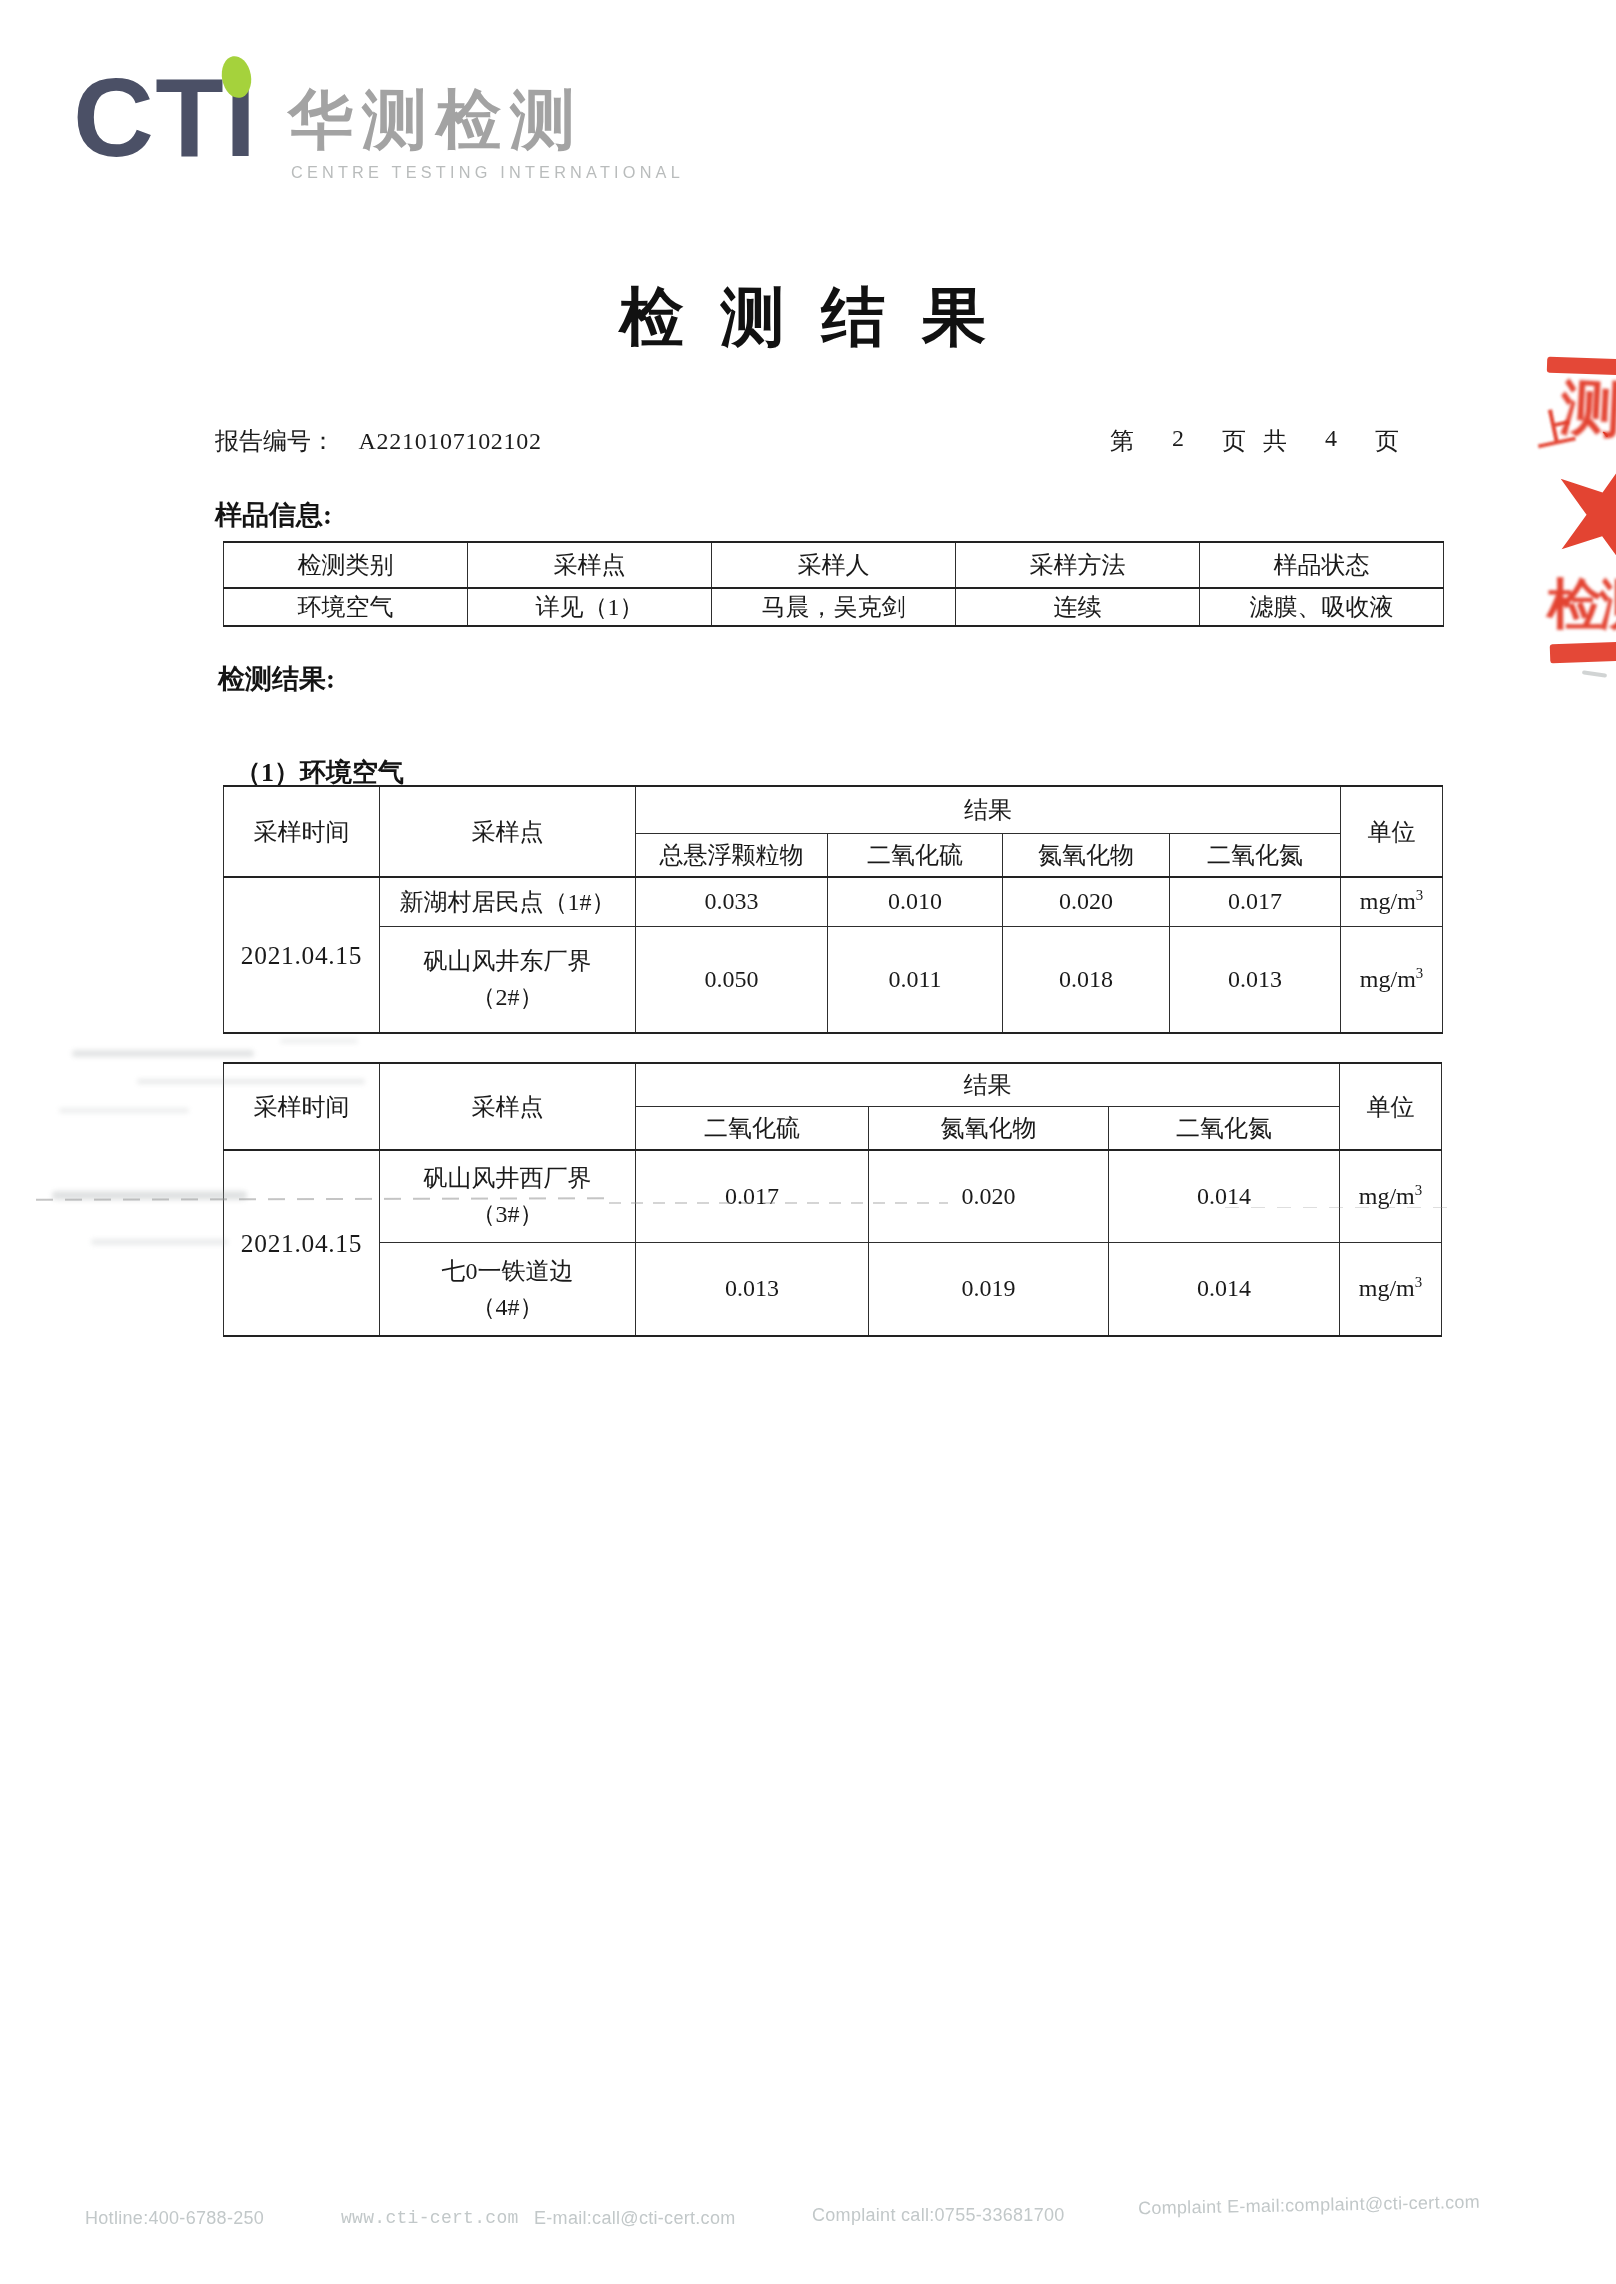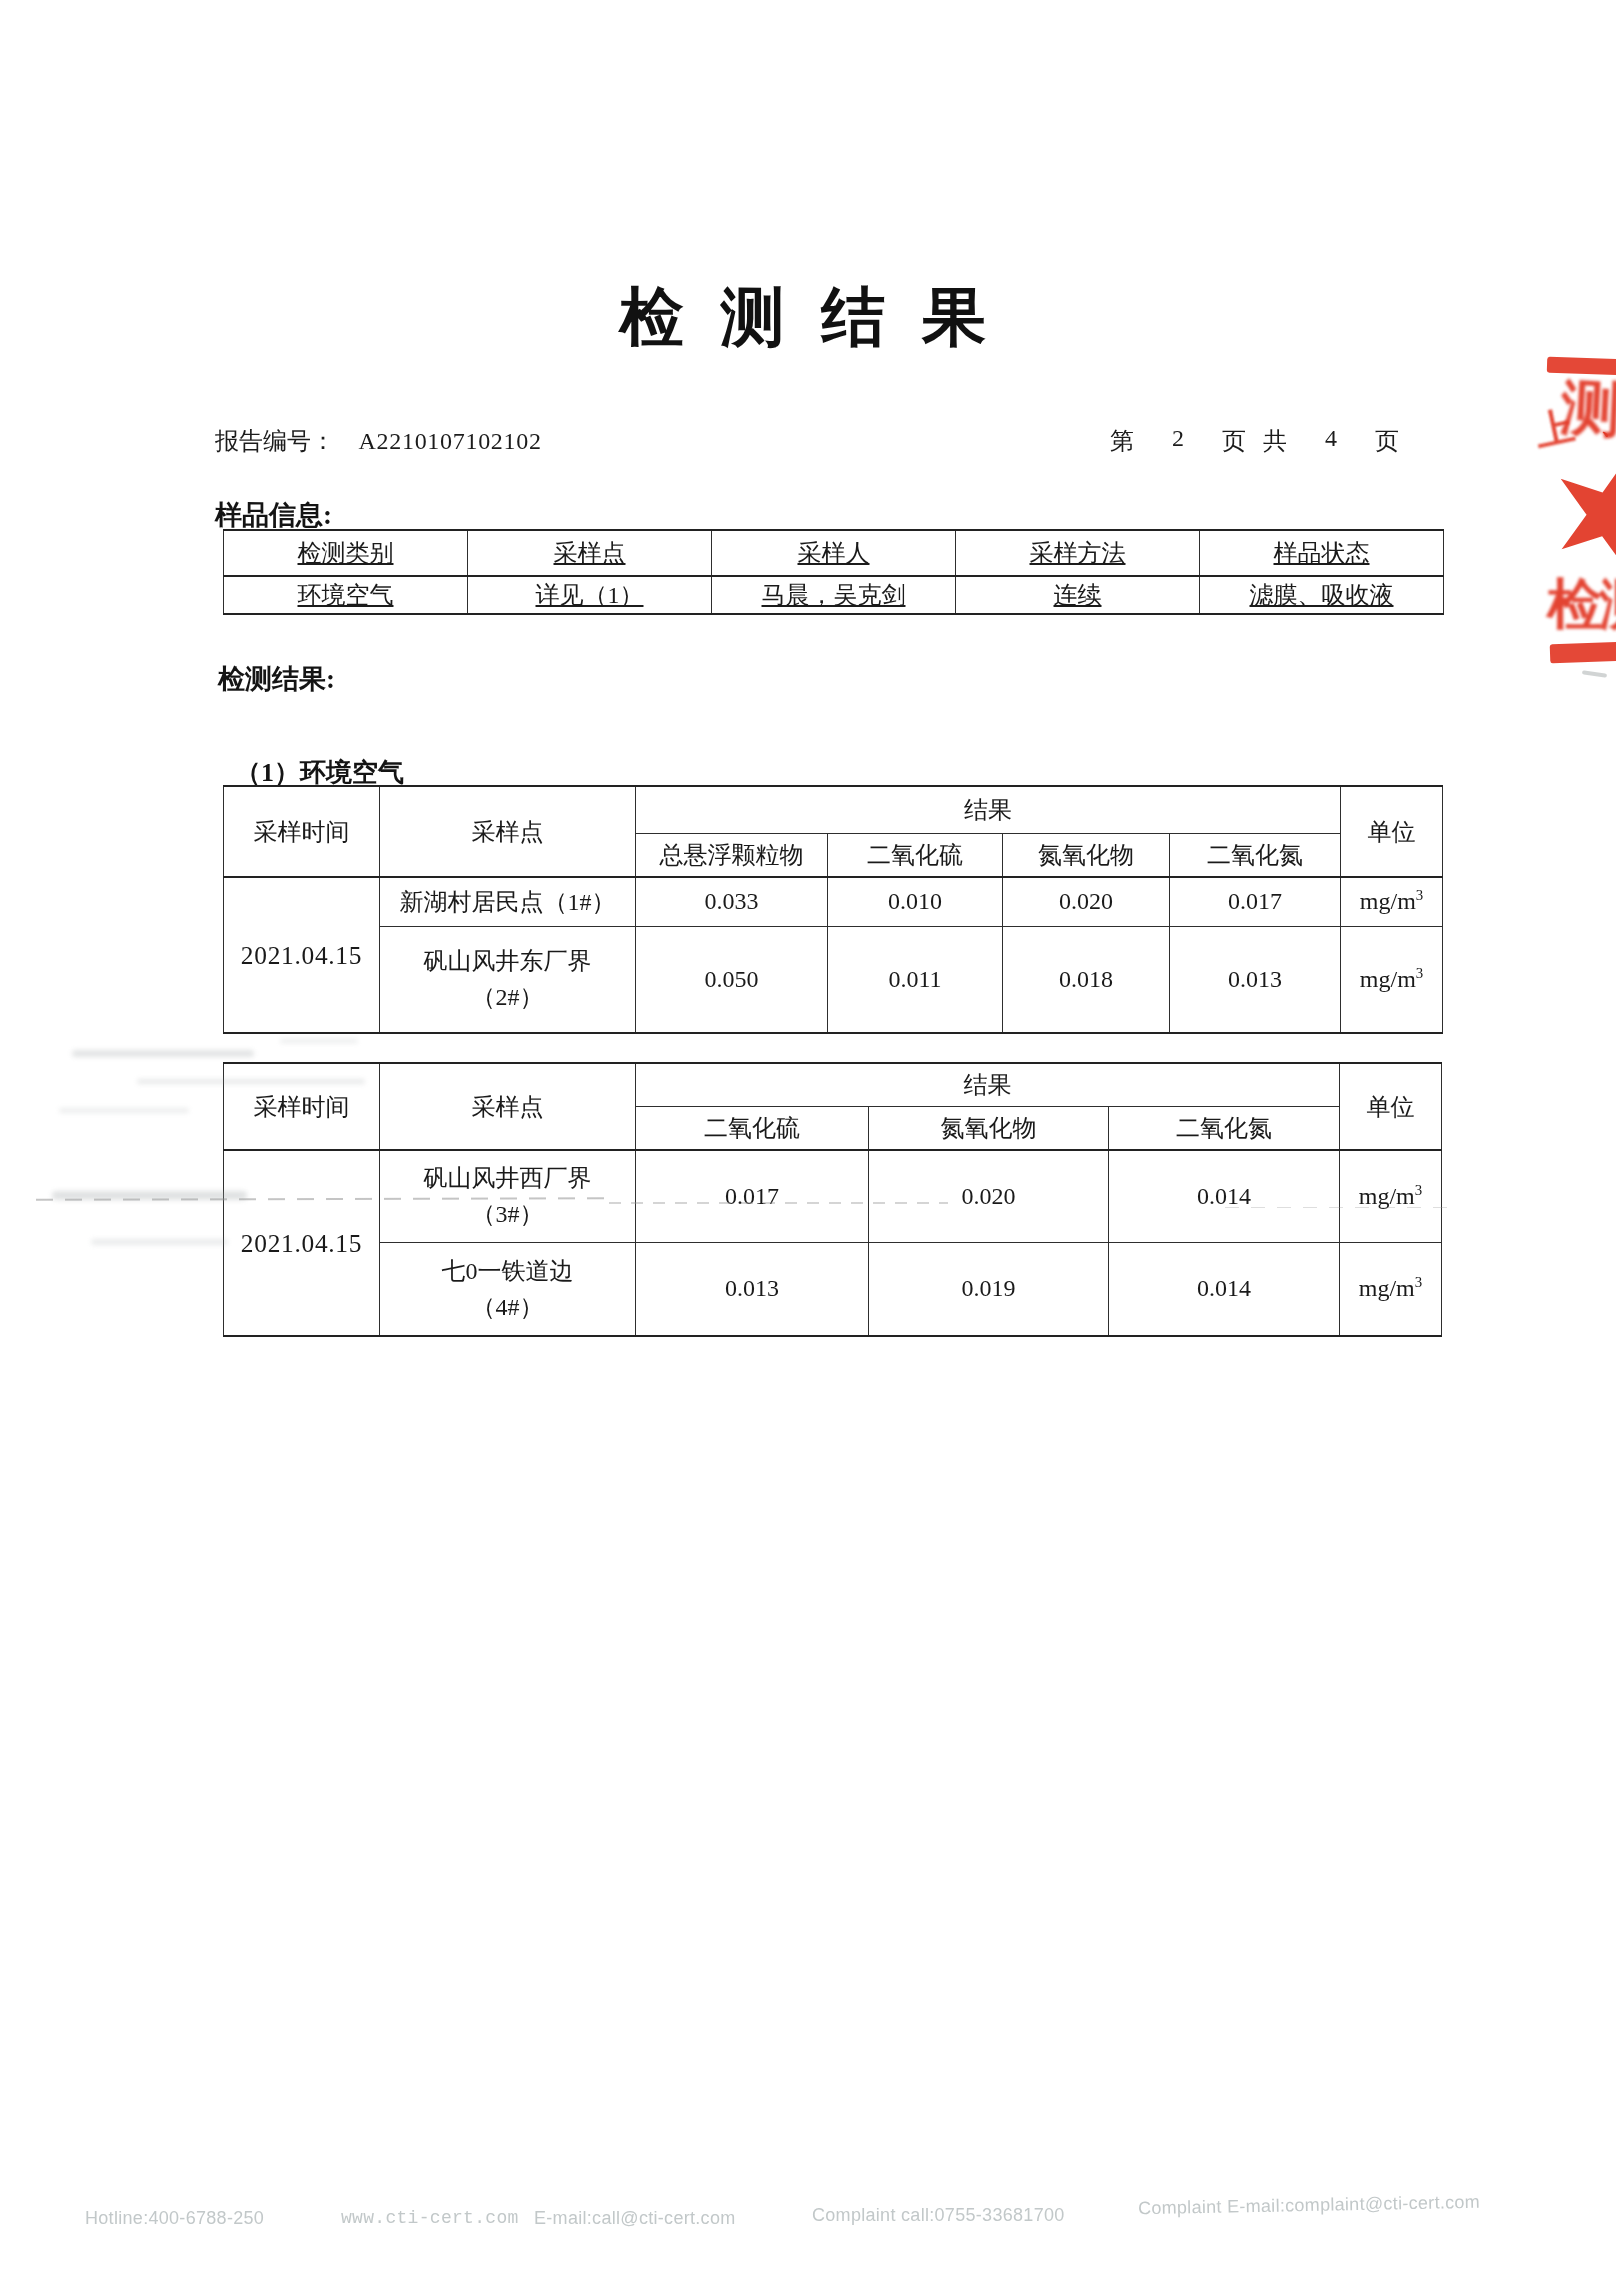--- a/index.html
+++ b/index.html
@@ -46,21 +46,21 @@
   .pagination span{display:inline-block;}
   .pagination .g{margin-left:38px;}
   .pagination .gs{margin-left:17px;}
   
   .sec-label{position:absolute;font-size:27px;font-weight:700;color:#141414;white-space:nowrap;}
   #lbl-sample{left:215px;top:497px;}
   #lbl-results{left:218px;top:661px;}
   #lbl-sub1{left:235px;top:755px;font-size:26px;}
   
   .tbl-wrap{position:absolute;left:223px;width:1219px;}
-  #t-sample{top:529px;text-decoration:underline;}
+  #t-sample{top:541px;}
   #t-air1{top:785px;}
   #t-air2{top:1062px;}
   table{border-collapse:collapse;width:1219px;table-layout:fixed;}
   td,th{
     border:1.3px solid #2e2e2e;
     text-align:center;vertical-align:middle;
     font-size:24px;font-weight:400;color:#1a1a1a;
     padding:0 3.9px;overflow:hidden;
   }
   table{border-top:2.6px solid #222;border-bottom:2px solid #222;}
@@ -107,20 +107,26 @@
   #f2{left:341px;font-family:Liberation Mono, monospace;}
   #f3{left:534px;}
   #f4{left:812px;top:2205px;}
   #f5{left:1138px;top:2195px;transform:rotate(-1.1deg);}
 </style>
 </head>
 <body>
 
 <div class="page">
 
+  <div class="logo">
+    <div class="logo-cti">CTI</div>
+    <div class="logo-dot"></div>
+    <div class="logo-cn">华测检测</div>
+    <div class="logo-en">CENTRE TESTING INTERNATIONAL</div>
+  </div>
 
   <div class="doc-title">检 测 结 果</div>
 
   <div class="report-no">
     <span>报告编号：</span><span class="val">A2210107102102</span>
   </div>
   <div class="pagination">
     <span>第</span>
     <span class="g">2</span>
     <span class="g">页</span>

